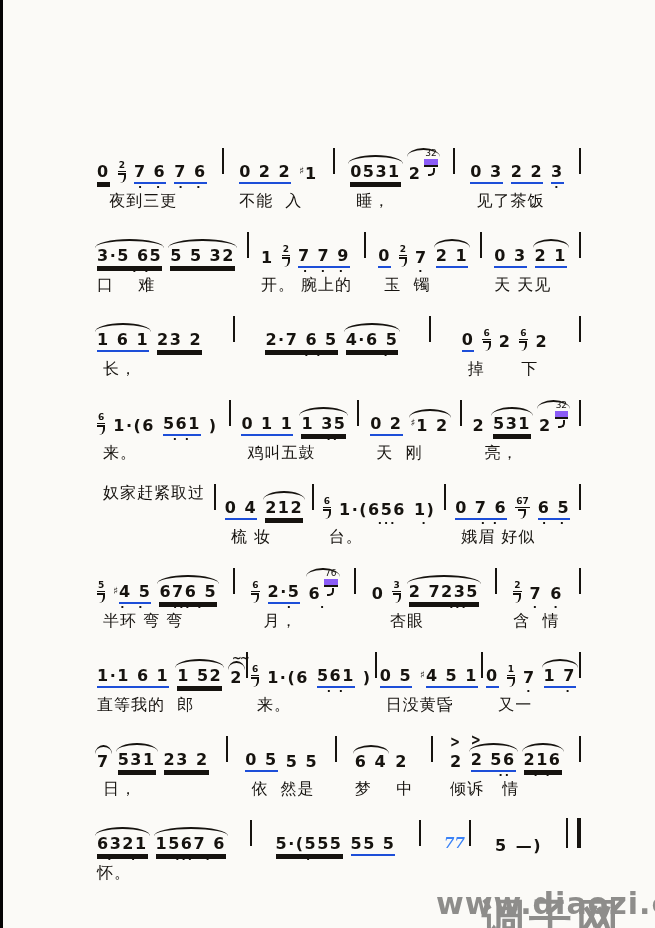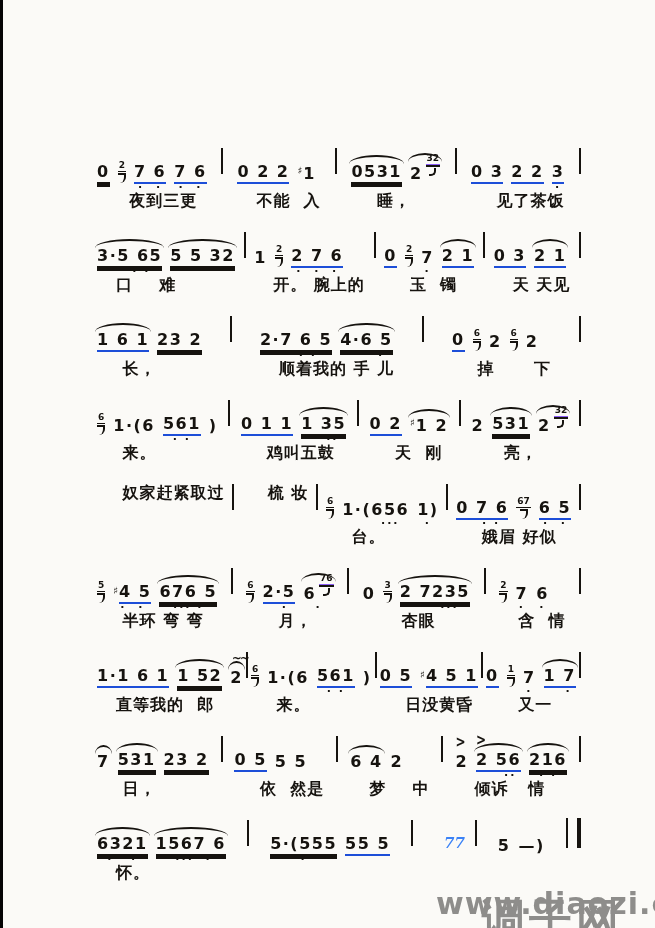--- a/index.html
+++ b/index.html
@@ -22,29 +22,29 @@
   .u2{border-bottom:2px solid #16130f;box-shadow:0 3px 0 #16130f;}
   .arc::before{
     content:"";position:absolute;left:-2px;right:-2px;top:-9px;height:7px;
     border-top:2px solid #16130f;
     border-radius:50% 50% 0 0 / 100% 100% 0 0;
   }
   .grace{display:inline-flex;flex-direction:column;align-items:center;margin:0 0 1px 0;}
   .gd{font-size:9px;font-weight:bold;line-height:1;border-bottom:1px solid #16130f;padding:0 1px 1px 1px;}
   .hk{width:6px;height:8px;border-top:2px solid #16130f;border-right:2px solid #16130f;border-bottom-right-radius:6px;margin-top:1px;}
   .ga{display:inline-flex;flex-direction:column;align-items:center;margin-left:3px;transform:translateY(-8px);}
-  .gad{font-size:9px;font-weight:bold;line-height:1;border-bottom:1px solid #8b5cf6;box-shadow:0 2px 0 #16130f;padding:0 1px 1px 1px;}
+  .gad{font-size:9px;font-weight:normal;line-height:1;border-bottom:6px solid #8b5cf6;box-shadow:0 2px 0 #16130f;padding:0 1px 1px 1px;}
   .hk2{width:5px;height:6px;border-right:2px solid #16130f;border-bottom:2px solid #16130f;border-bottom-right-radius:5px;margin-top:3px;}
   .sh{font-size:10px;font-weight:bold;transform:translateY(-8px);margin-right:1px;line-height:1;}
   .dots{position:absolute;top:100%;left:0;right:0;margin-top:1px;text-align:center;font-size:11px;line-height:6px;letter-spacing:2px;white-space:pre;font-weight:bold;}
   .accent{position:absolute;top:-18px;left:0px;font-size:12px;font-weight:bold;transform:scaleY(1.25);line-height:1;}
   .trill{position:absolute;top:-18px;right:-5px;font-size:12px;font-weight:bold;letter-spacing:-2px;line-height:1;}
   .bar{width:2px;background:#16130f;height:26px;align-self:flex-start;margin-top:8px;}
   .bar.end{width:9px;background:transparent;border-left:2px solid #16130f;border-right:4px solid #16130f;height:30px;margin-top:6px;}
-  .lyrics{font-size:16px;font-weight:bold;white-space:pre;margin-top:7px;letter-spacing:1px;min-height:20px;line-height:1.2;margin-left:19px;}
+  .lyrics{font-size:16px;font-weight:normal;white-space:pre;margin-top:7px;letter-spacing:1px;min-height:20px;line-height:1.2;}
 
   .page-number{
     position:absolute;left:444px;top:834px;
     font-family:"DejaVu Serif", serif;font-style:italic;font-weight:bold;font-size:15px;color:#3b82f6;
   }
   .wm-name{
     position:absolute;left:482px;top:850px;
     font-size:43px;font-weight:bold;letter-spacing:4px;color:#8e8d8b;
     text-shadow:0 0 1px #fff;line-height:1;margin-top:48px;
   }
@@ -144,21 +144,21 @@
       <div class="measure">
         <div class="notes">
           <span class="unit">
             <span class="nt">1</span>
           </span>
           <span class="unit grace">
             <span class="gd">2</span>
             <span class="hk"></span>
           </span>
           <span class="unit">
-            <span class="nt u1">2 7 6</span>
+            <span class="nt u1">7 7 9</span>
             <span class="dots">·  ·  ·</span>
           </span>
         </div>
         <div class="lyrics">开。 腕上的</div>
       </div>
       <span class="bar"></span>
       <div class="measure">
         <div class="notes">
           <span class="unit">
             <span class="nt u1">0</span>
@@ -208,21 +208,20 @@
         <div class="notes">
           <span class="unit">
             <span class="nt u2">2·7 6 5</span>
             <span class="dots">    · ·</span>
           </span>
           <span class="unit arc">
             <span class="nt u2">4·6 5</span>
             <span class="dots">     ·</span>
           </span>
         </div>
-        <div class="lyrics">顺着我的 手 儿</div>
       </div>
       <span class="bar"></span>
       <div class="measure">
         <div class="notes">
           <span class="unit">
             <span class="nt u1">0</span>
           </span>
           <span class="unit grace">
             <span class="gd">6</span>
             <span class="hk"></span>
@@ -308,20 +307,28 @@
         <div class="lyrics">  亮，</div>
       </div>
       <span class="bar"></span>
     </div>
     <div class="system">
       <div class="measure">
         <div class="lyrics"> 奴家赶紧取过</div>
       </div>
       <span class="bar"></span>
       <div class="measure">
+        <div class="notes">
+          <span class="unit">
+            <span class="nt u1">0 4</span>
+          </span>
+          <span class="unit arc">
+            <span class="nt u2">212</span>
+          </span>
+        </div>
         <div class="lyrics"> 梳 妆</div>
       </div>
       <span class="bar"></span>
       <div class="measure">
         <div class="notes">
           <span class="unit grace">
             <span class="gd">6</span>
             <span class="hk"></span>
           </span>
           <span class="unit">

